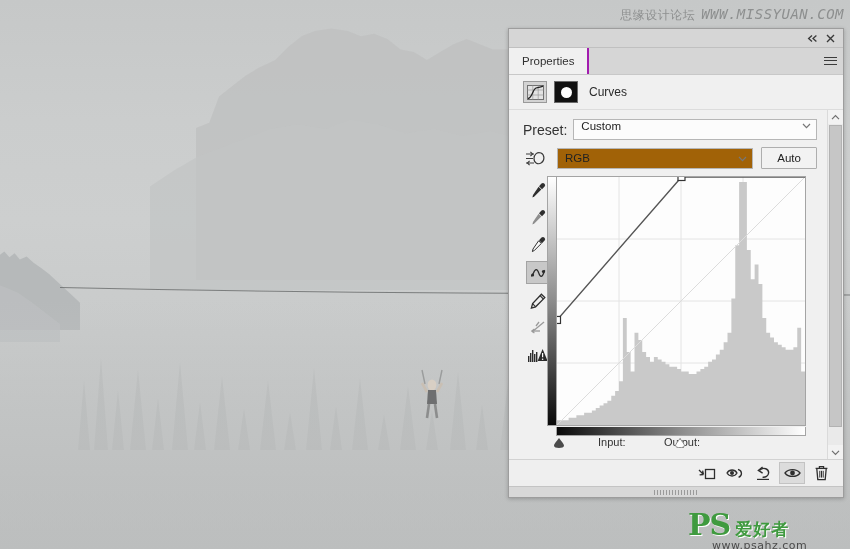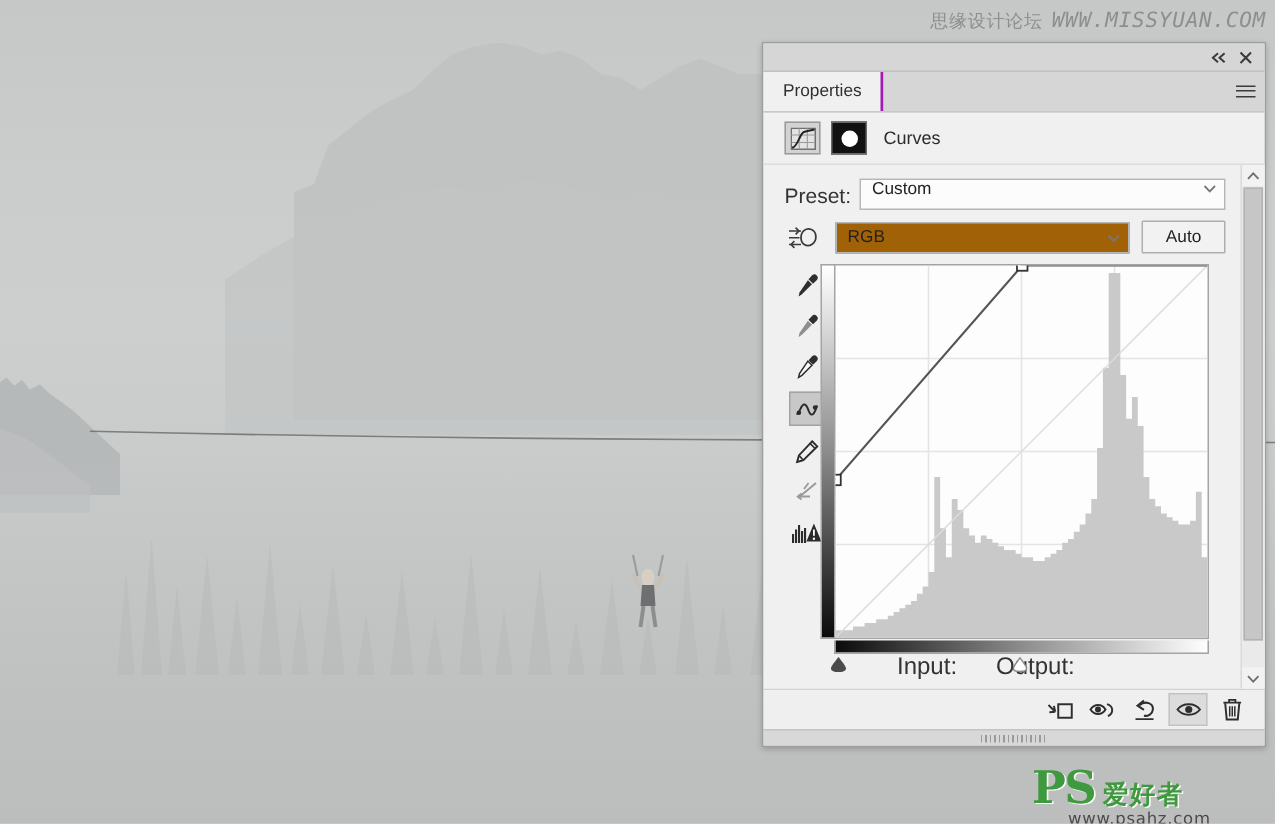--- a/index.html
+++ b/index.html
@@ -181,21 +181,21 @@
     background:linear-gradient(180deg,#ffffff 0%,#8c8c8c 50%,#0a0a0a 100%);
     border:1px solid #a4a4a4;border-right:none;
   }
   .hstrip{
     position:absolute;left:0;top:251px;width:248px;height:8px;
     background:linear-gradient(90deg,#0a0a0a 0%,#8c8c8c 50%,#ffffff 100%);
     border:1px solid #a4a4a4;border-top:none;
   }
   .marker{position:absolute;top:262px;width:12px;height:10px;}
   .io-row{
-    display:flex;margin-top:10px;margin-left:42px;font-size:16px;color:#333;
+    display:flex;margin-top:10px;margin-left:42px;font-size:11px;color:#333;
     gap:0;
   }
   .io-row .io-in{width:66px;}
   .io-row .io-out{width:66px;}
 
   .scrollcol{
     width:15px;flex:none;background:#eeeeee;border-left:1px solid #dadada;
     display:flex;flex-direction:column;align-items:center;
   }
   .sc-arrow{width:15px;height:14px;display:flex;align-items:center;justify-content:center;flex:none;background:#f2f2f2;}

